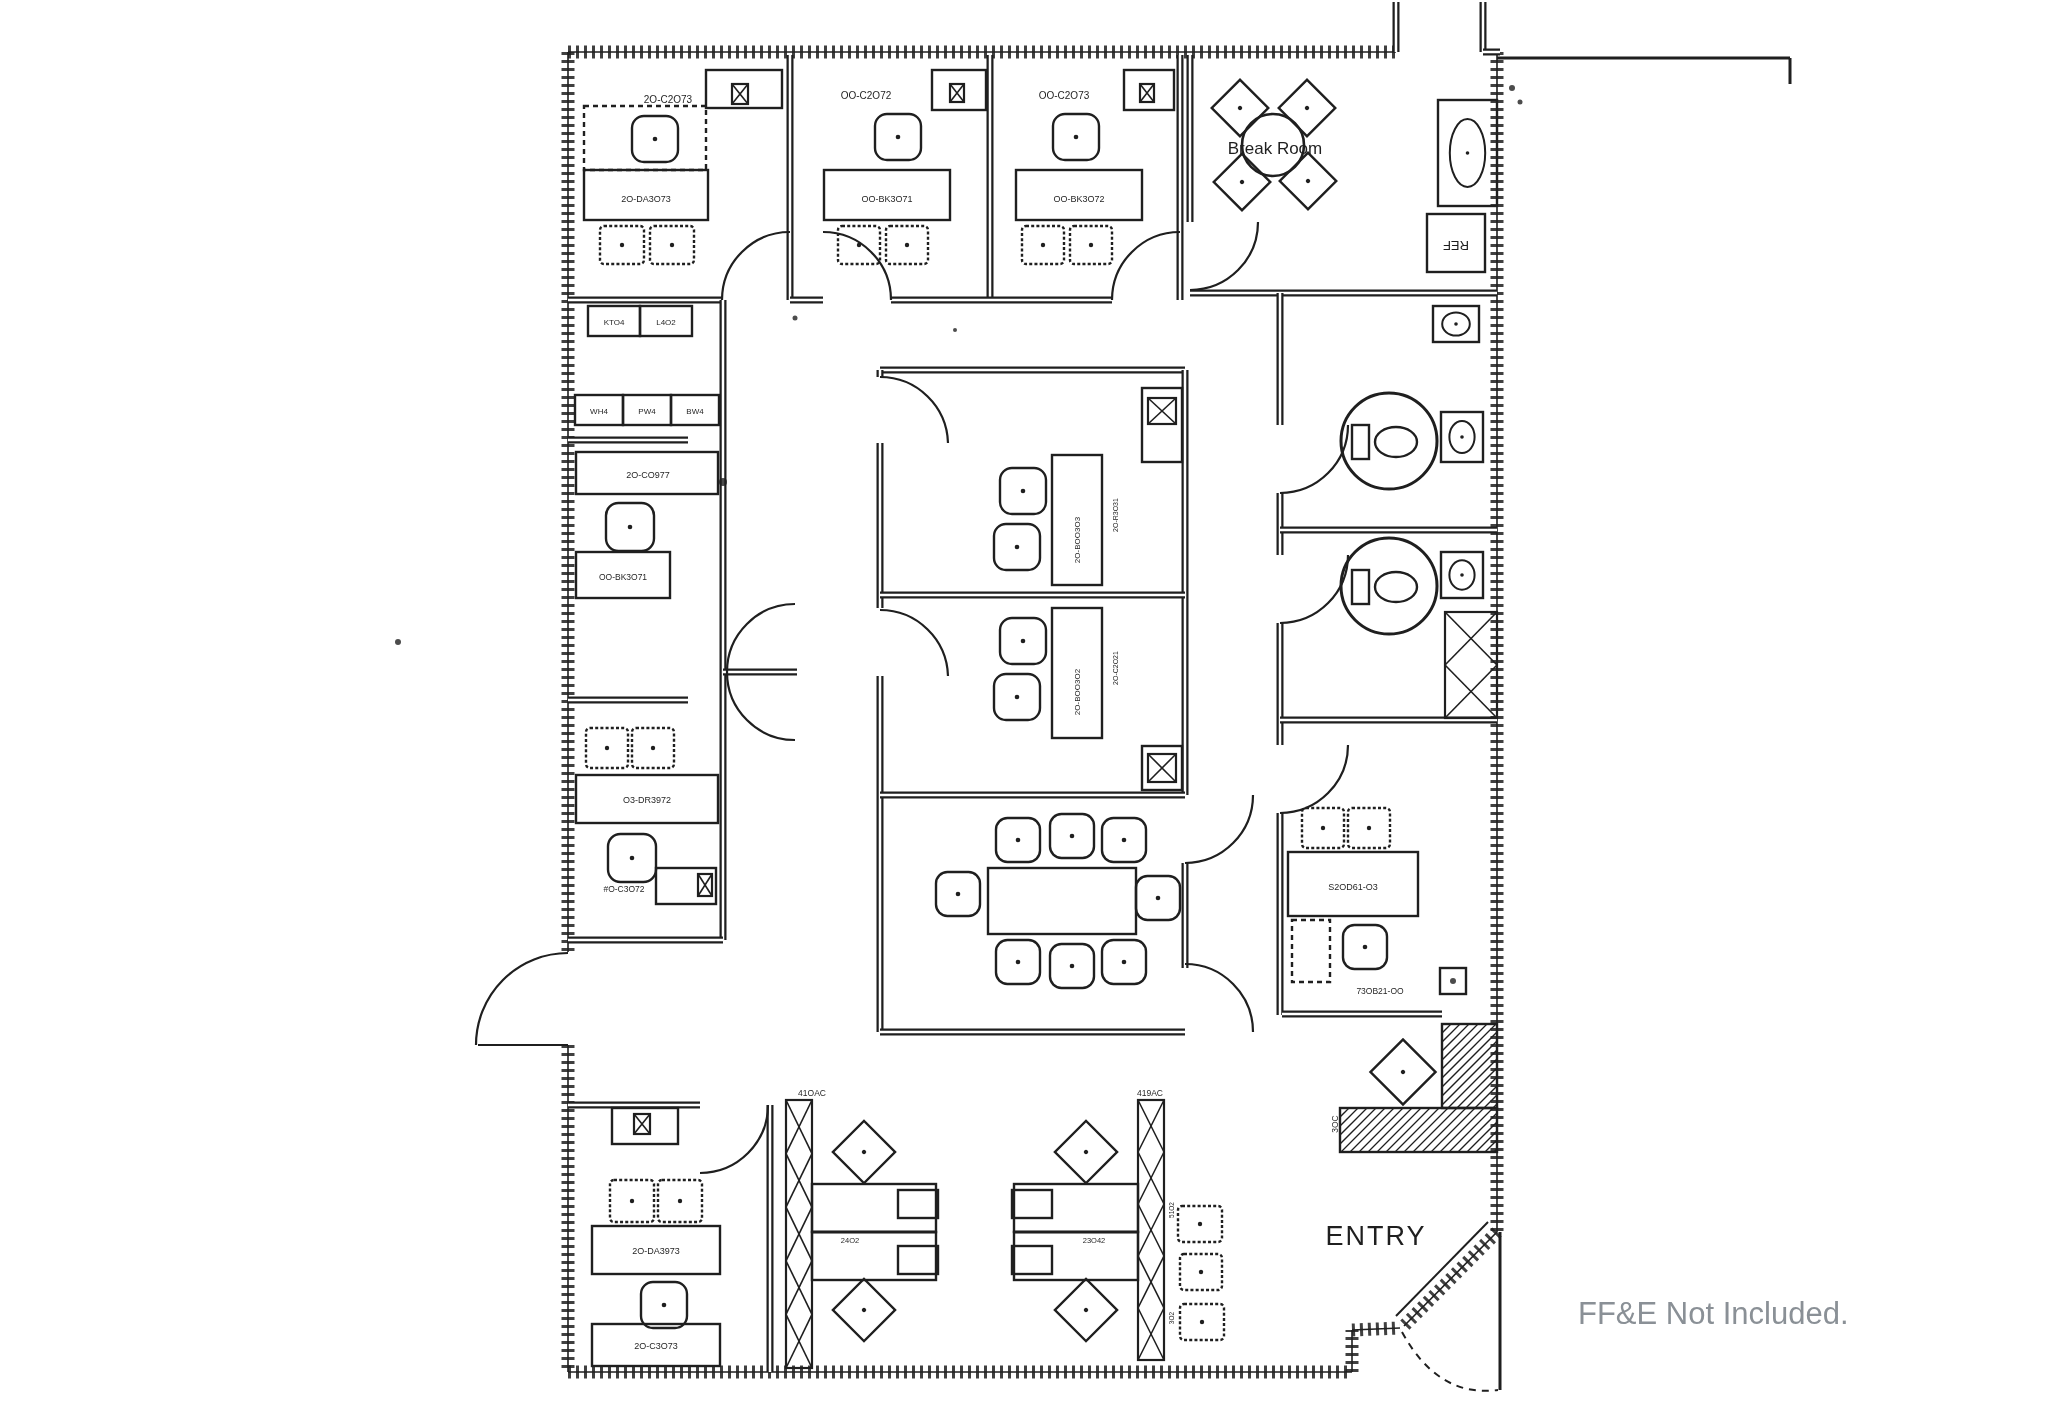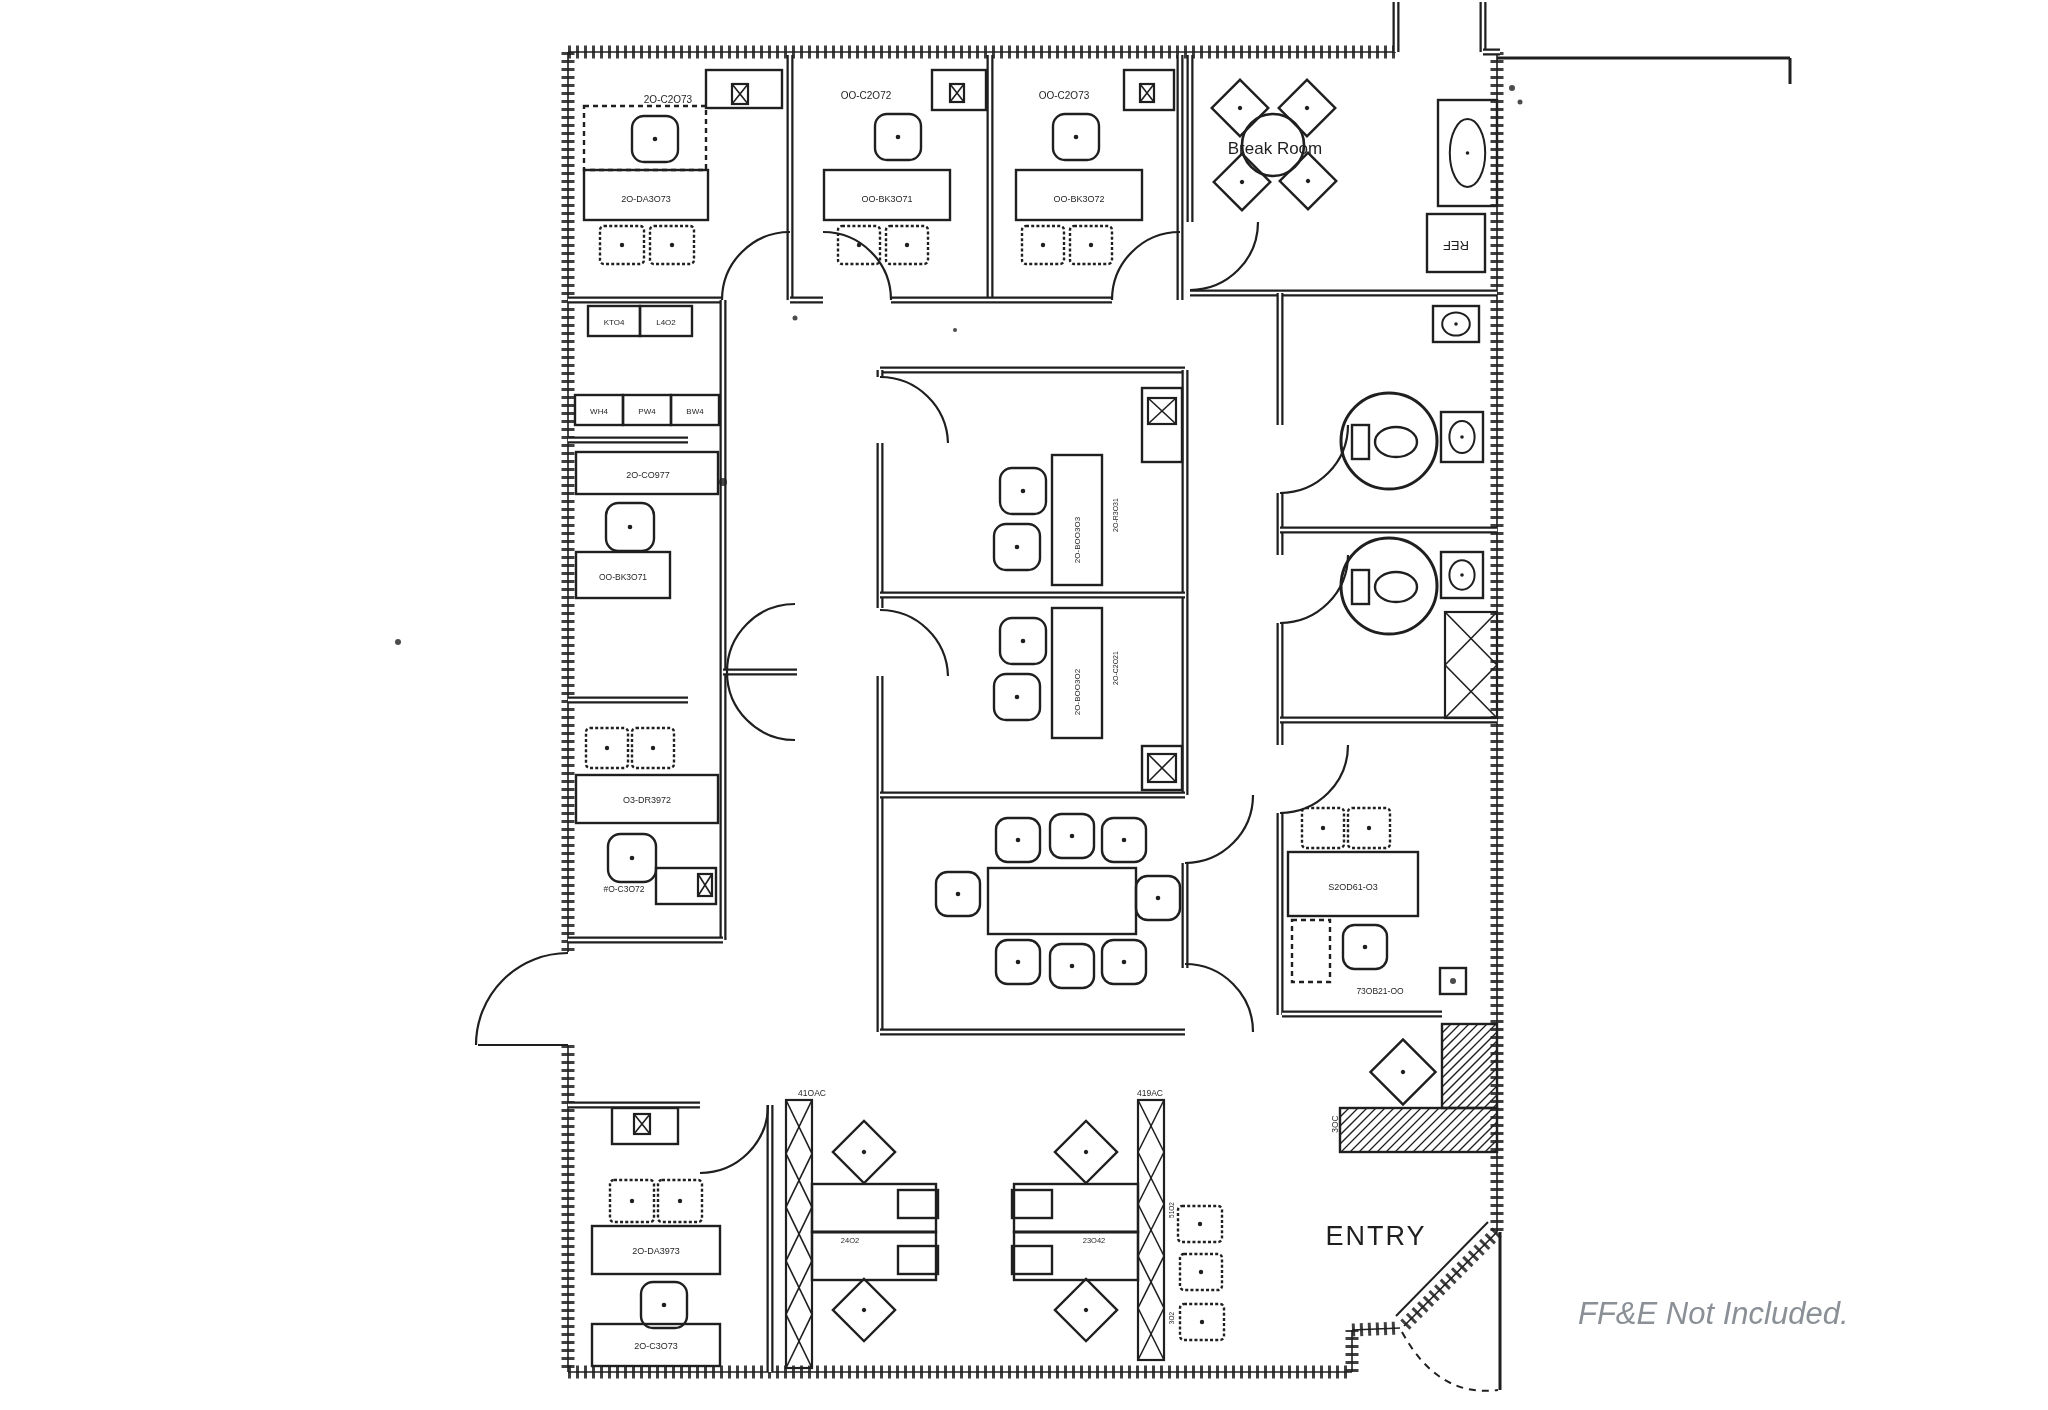--- a/index.html
+++ b/index.html
@@ -1,19 +1,19 @@
 <!DOCTYPE html>
 <html><head>
 <meta charset="utf-8">
 <style>
   html,body{margin:0;padding:0;background:#ffffff;}
   .stage{position:relative;width:2048px;height:1410px;background:#ffffff;overflow:hidden;
          font-family:"Liberation Sans",sans-serif;}
   #plan{position:absolute;left:0;top:0;width:2048px;height:1410px;}
-  .note{position:absolute;left:1578px;top:1292px;font-style:italic;font-size:31px;
+  .note{position:absolute;left:1578px;top:1292px;font-size:31px;
         line-height:1.42;white-space:nowrap;}
   text{font-family:"Liberation Sans",sans-serif;}
 </style>
 </head>
 <body>
 
 <div class="stage">
   <svg id="plan" viewBox="0 0 2048 1410">
       <g>
         <line x1="568" y1="52" x2="1396" y2="52" stroke="#1f1f1f" stroke-width="13" stroke-dasharray="3 5" opacity="0.85"></line>

